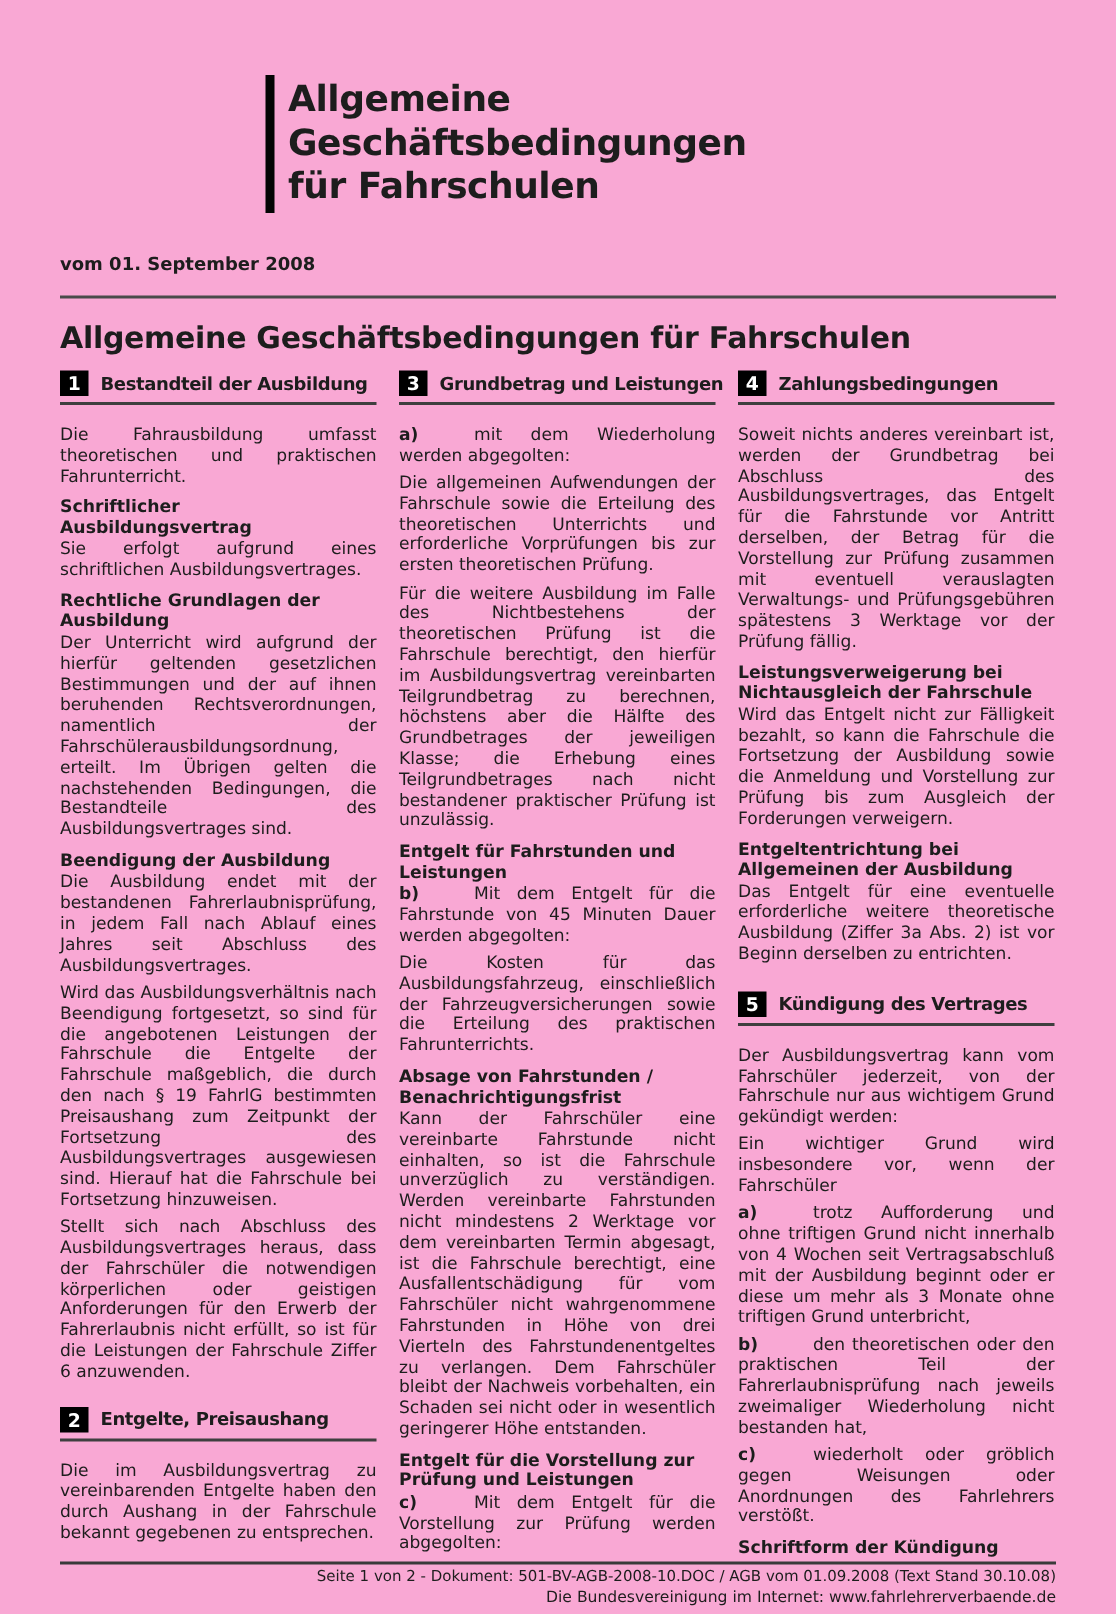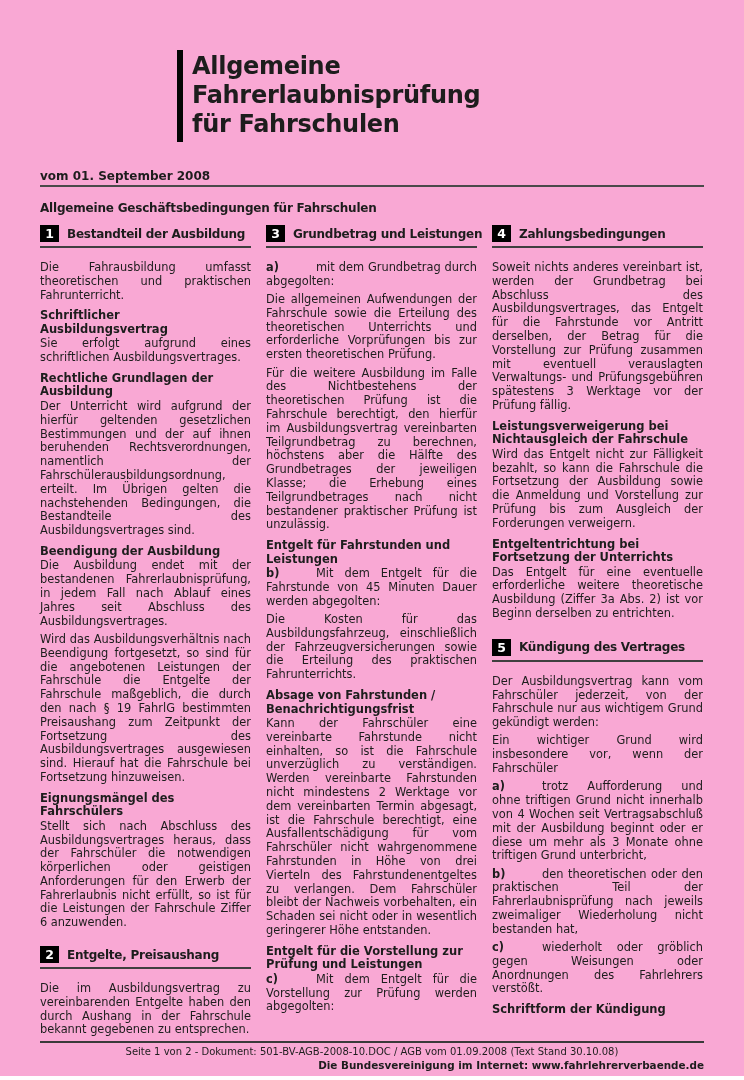--- a/index.html
+++ b/index.html
@@ -18,31 +18,31 @@
   .title-block {
     border-left:6px solid #050505;
     padding:2px 0 3px 9px;
     font-size:24px; font-weight:bold; line-height:29px;
     letter-spacing:-0.3px;
   }
   
   .dateline {
     margin-top:27px;
     font-size:12px; font-weight:bold;
-    padding-bottom:2px;
+    padding-bottom:14px;
     border-bottom:2px solid #4a4a4a;
   }
   .intro {
     margin:0; padding:4px 0 6px;
     font-size:11.4px; font-weight:bold; line-height:14.5px;
     text-align:justify;
     border-bottom:2px solid #4a4a4a;
   }
   
-  .main-heading { margin:14px 0 0; font-size:12px; font-weight:bold; letter-spacing:-0.2px; }
+  .main-heading { margin:14px 0 0; font-size:20px; font-weight:bold; letter-spacing:-0.2px; }
   
   .columns { display:flex; gap:15px; margin-top:10px; }
   .col { width:211px; flex:0 0 211px; }
   .sec-head {
     display:flex; align-items:center; gap:8px;
     border-bottom:2.5px solid #3f3f3f;
     padding-bottom:4px;
     margin-top:18px; margin-bottom:13px;
   }
   .col > .sec-head:first-child { margin-top:0; }
@@ -70,32 +70,32 @@
     margin:7px 0 1px;
   }
   .marker { font-weight:bold; display:inline-block; min-width:50px; }
   
   .footer {
     position:absolute; left:40px; right:40px; top:1041px;
     border-top:2px solid #3a3a3a;
     padding-top:3px;
     font-size:10px; line-height:12px;
   }
-  .footer-left { text-align:center; }
-  .footer-right { text-align:right; font-weight:bold; font-size:10.4px; margin-top:1px; }
+  .footer-left { text-align:right; }
+  .footer-right { text-align:right; font-weight:normal; font-size:10.4px; margin-top:1px; }
 </style>
 </head>
 <body>
 
 <div class="page">
 
   <div class="masthead">
     <div class="title-block">
       <span>Allgemeine</span><br>
-      <span>Fahrerlaubnisprüfung</span><br>
+      <span>Geschäftsbedingungen</span><br>
       <span>für Fahrschulen</span>
     </div>
   </div>
 
   <div class="dateline">vom 01. September 2008</div>
 
 
   <h2 class="main-heading">Allgemeine Geschäftsbedingungen für Fahrschulen</h2>
 
   <div class="columns">
@@ -105,53 +105,52 @@
           <span class="sec-title">Bestandteil der Ausbildung</span>
         </div>
         <p class="body-p">Die Fahrausbildung umfasst theoretischen und praktischen Fahrunterricht.</p>
         <div class="subhead">Schriftlicher Ausbildungsvertrag</div>
         <p class="body-p">Sie erfolgt aufgrund eines schriftlichen Ausbildungsvertrages.</p>
         <div class="subhead">Rechtliche Grundlagen der Ausbildung</div>
         <p class="body-p">Der Unterricht wird aufgrund der hierfür geltenden gesetzlichen Bestimmungen und der auf ihnen beruhenden Rechtsverordnungen, namentlich der Fahrschülerausbildungsordnung, erteilt. Im Übrigen gelten die nachstehenden Bedingungen, die Bestandteile des Ausbildungsvertrages sind.</p>
         <div class="subhead">Beendigung der Ausbildung</div>
         <p class="body-p">Die Ausbildung endet mit der bestandenen Fahrerlaubnisprüfung, in jedem Fall nach Ablauf eines Jahres seit Abschluss des Ausbildungsvertrages.</p>
         <p class="body-p">Wird das Ausbildungsverhältnis nach Beendigung fortgesetzt, so sind für die angebotenen Leistungen der Fahrschule die Entgelte der Fahrschule maßgeblich, die durch den nach § 19 FahrlG bestimmten Preisaushang zum Zeitpunkt der Fortsetzung des Ausbildungsvertrages ausgewiesen sind. Hierauf hat die Fahrschule bei Fortsetzung hinzuweisen.</p>
-        <div class="subhead">Eignungsmängel des Fahrschülers</div>
         <p class="body-p">Stellt sich nach Abschluss des Ausbildungsvertrages heraus, dass der Fahrschüler die notwendigen körperlichen oder geistigen Anforderungen für den Erwerb der Fahrerlaubnis nicht erfüllt, so ist für die Leistungen der Fahrschule Ziffer 6 anzuwenden.</p>
         <div class="sec-head extra-gap">
           <span class="sec-num">2</span>
           <span class="sec-title">Entgelte, Preisaushang</span>
         </div>
         <p class="body-p">Die im Ausbildungsvertrag zu vereinbarenden Entgelte haben den durch Aushang in der Fahrschule bekannt gegebenen zu entsprechen.</p>
       </div>
     <div class="col">
         <div class="sec-head">
           <span class="sec-num">3</span>
           <span class="sec-title">Grundbetrag und Leistungen</span>
         </div>
-        <p class="body-p"><span class="marker">a)</span><span>mit dem Grundbetrag durch abgegolten:</span></p>
+        <p class="body-p"><span class="marker">a)</span><span>mit dem Wiederholung werden abgegolten:</span></p>
         <p class="body-p">Die allgemeinen Aufwendungen der Fahrschule sowie die Erteilung des theoretischen Unterrichts und erforderliche Vorprüfungen bis zur ersten theoretischen Prüfung.</p>
         <p class="body-p">Für die weitere Ausbildung im Falle des Nichtbestehens der theoretischen Prüfung ist die Fahrschule berechtigt, den hierfür im Ausbildungsvertrag vereinbarten Teilgrundbetrag zu berechnen, höchstens aber die Hälfte des Grundbetrages der jeweiligen Klasse; die Erhebung eines Teilgrundbetrages nach nicht bestandener praktischer Prüfung ist unzulässig.</p>
         <div class="subhead">Entgelt für Fahrstunden und Leistungen</div>
         <p class="body-p"><span class="marker">b)</span><span>Mit dem Entgelt für die Fahrstunde von 45 Minuten Dauer werden abgegolten:</span></p>
         <p class="body-p">Die Kosten für das Ausbildungsfahrzeug, einschließlich der Fahrzeugversicherungen sowie die Erteilung des praktischen Fahrunterrichts.</p>
         <div class="subhead">Absage von Fahrstunden / Benachrichtigungsfrist</div>
         <p class="body-p">Kann der Fahrschüler eine vereinbarte Fahrstunde nicht einhalten, so ist die Fahrschule unverzüglich zu verständigen. Werden vereinbarte Fahrstunden nicht mindestens 2 Werktage vor dem vereinbarten Termin abgesagt, ist die Fahrschule berechtigt, eine Ausfallentschädigung für vom Fahrschüler nicht wahrgenommene Fahrstunden in Höhe von drei Vierteln des Fahrstundenentgeltes zu verlangen. Dem Fahrschüler bleibt der Nachweis vorbehalten, ein Schaden sei nicht oder in wesentlich geringerer Höhe entstanden.</p>
         <div class="subhead">Entgelt für die Vorstellung zur Prüfung und Leistungen</div>
         <p class="body-p"><span class="marker">c)</span><span>Mit dem Entgelt für die Vorstellung zur Prüfung werden abgegolten:</span></p>
       </div>
     <div class="col">
         <div class="sec-head">
           <span class="sec-num">4</span>
           <span class="sec-title">Zahlungsbedingungen</span>
         </div>
         <p class="body-p">Soweit nichts anderes vereinbart ist, werden der Grundbetrag bei Abschluss des Ausbildungsvertrages, das Entgelt für die Fahrstunde vor Antritt derselben, der Betrag für die Vorstellung zur Prüfung zusammen mit eventuell verauslagten Verwaltungs- und Prüfungsgebühren spätestens 3 Werktage vor der Prüfung fällig.</p>
         <div class="subhead">Leistungsverweigerung bei Nichtausgleich der Fahrschule</div>
         <p class="body-p">Wird das Entgelt nicht zur Fälligkeit bezahlt, so kann die Fahrschule die Fortsetzung der Ausbildung sowie die Anmeldung und Vorstellung zur Prüfung bis zum Ausgleich der Forderungen verweigern.</p>
-        <div class="subhead">Entgeltentrichtung bei Fortsetzung der Unterrichts</div>
+        <div class="subhead">Entgeltentrichtung bei Allgemeinen der Ausbildung</div>
         <p class="body-p">Das Entgelt für eine eventuelle erforderliche weitere theoretische Ausbildung (Ziffer 3a Abs. 2) ist vor Beginn derselben zu entrichten.</p>
         <div class="sec-head">
           <span class="sec-num">5</span>
           <span class="sec-title">Kündigung des Vertrages</span>
         </div>
         <p class="body-p">Der Ausbildungsvertrag kann vom Fahrschüler jederzeit, von der Fahrschule nur aus wichtigem Grund gekündigt werden:</p>
         <p class="body-p">Ein wichtiger Grund wird insbesondere vor, wenn der Fahrschüler</p>
         <p class="body-p"><span class="marker">a)</span><span>trotz Aufforderung und ohne triftigen Grund nicht innerhalb von 4 Wochen seit Vertragsabschluß mit der Ausbildung beginnt oder er diese um mehr als 3 Monate ohne triftigen Grund unterbricht,</span></p>
         <p class="body-p"><span class="marker">b)</span><span>den theoretischen oder den praktischen Teil der Fahrerlaubnisprüfung nach jeweils zweimaliger Wiederholung nicht bestanden hat,</span></p>
         <p class="body-p"><span class="marker">c)</span><span>wiederholt oder gröblich gegen Weisungen oder Anordnungen des Fahrlehrers verstößt.</span></p>

